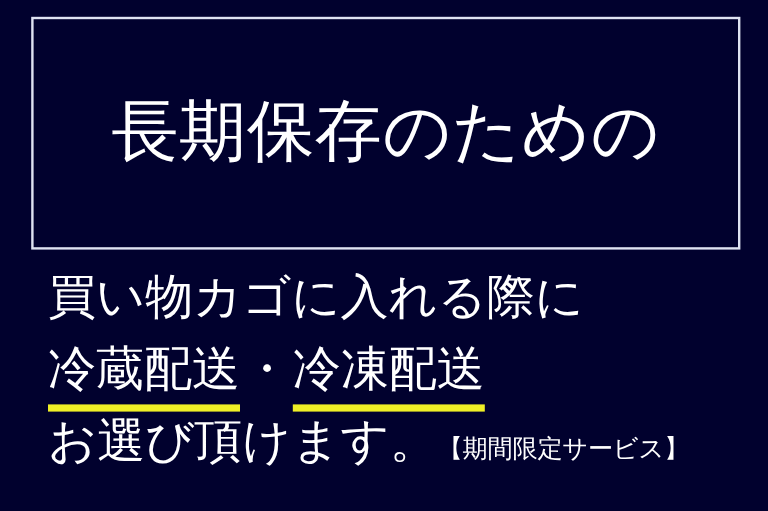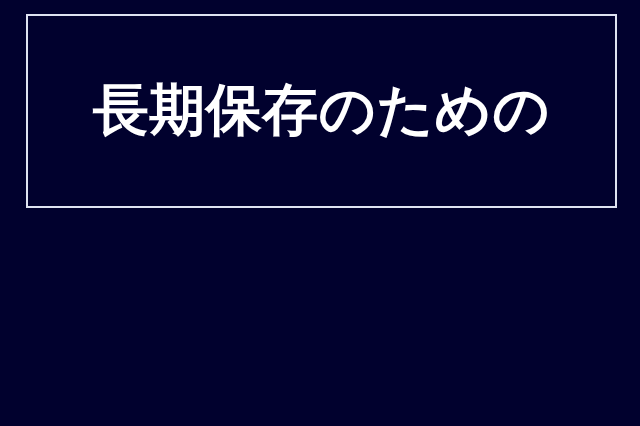--- a/index.html
+++ b/index.html
@@ -31,21 +31,21 @@
     align-items: center;
     justify-content: center;
   }
   .headline-line {
     color: #ffffff;
     font-size: 56px;
     line-height: 1.28;
     letter-spacing: 0.01em;
     white-space: nowrap;
     text-align: center;
-    font-weight: 700;
+    font-weight: 400;
   }
 
   
   #body-copy {
     position: absolute;
     left: 40px;
     top: 218px;
     width: 570px;
   }
   .body-line {
@@ -81,13 +81,26 @@
 </style>
 </head>
 <body>
 
 <div id="banner">
 
   <div id="headline-box">
     <div class="headline-line">長期保存のための</div>
   </div>
 
+  <div id="body-copy">
+
+    <div class="body-line">買い物カゴに入れる際に</div>
+
+    <div class="body-line">
+      <span class="underlined">冷蔵配送</span><span class="sep-dot">・</span><span class="underlined">冷凍配送</span>
+    </div>
+
+    <div class="body-line">
+      <span>お選び頂けます。</span><span class="note">【期間限定サービス】</span>
+    </div>
+
+  </div>
 </div>
 
 </body></html>

